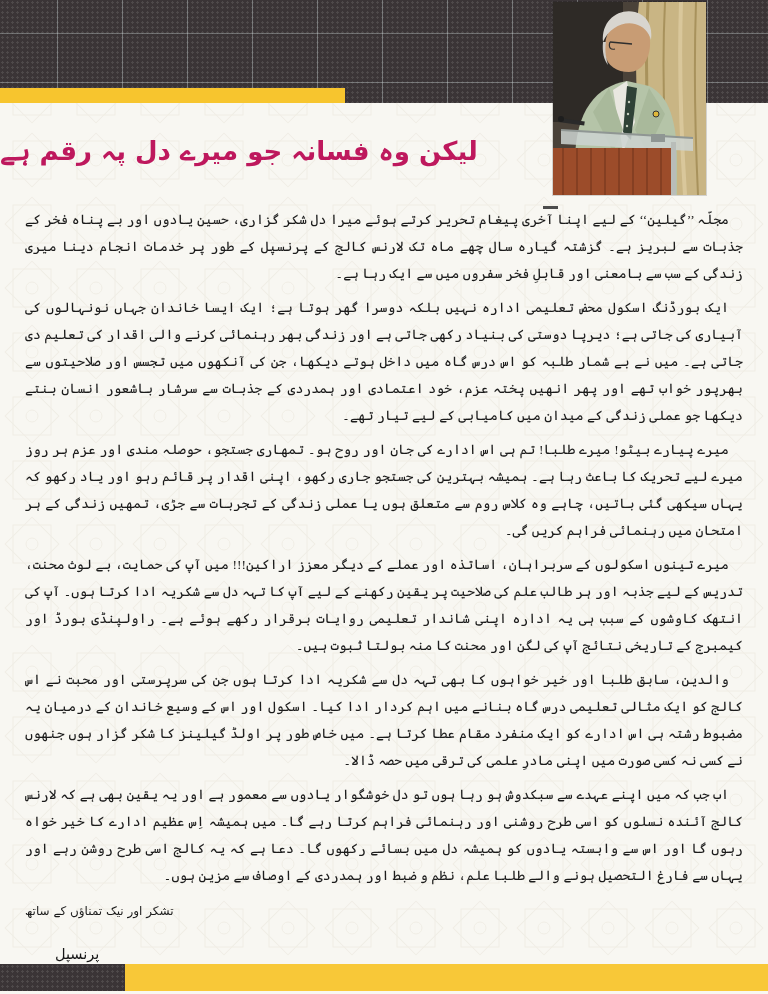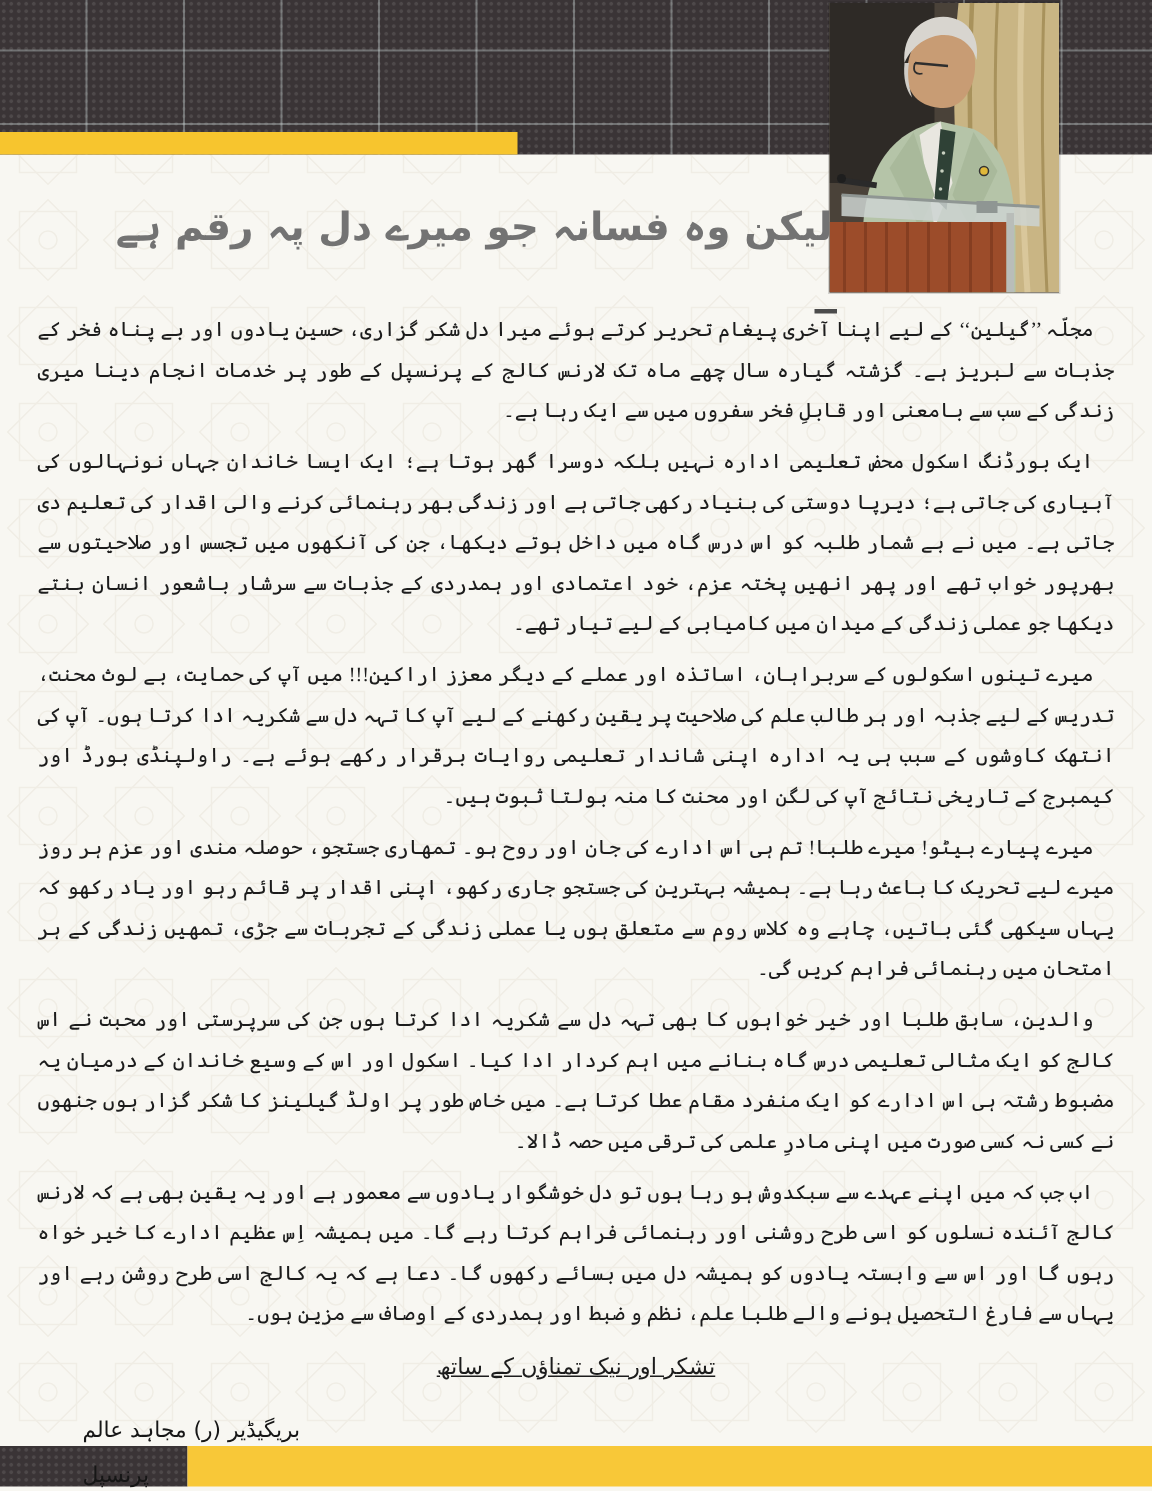--- a/index.html
+++ b/index.html
@@ -31,34 +31,34 @@
     box-shadow:0 0 0 1px rgba(0,0,0,.15);
     background:#4a4239;overflow:hidden;
   }
   .photo-dash{
     position:absolute;left:543px;top:206px;width:15px;height:3px;
     background:#4c4c4c;z-index:4;
   }
   
   .page-title{
     position:absolute;left:0;top:136px;width:555px;z-index:5;
-    text-align:right;direction:rtl;
-    font-size:26px;font-weight:bold;color:#737373;
+    text-align:left;direction:rtl;
+    font-size:26px;font-weight:bold;color:#be185d;
     font-family:"DejaVu Sans",sans-serif;
   }
   
   .letter-body{
     position:absolute;left:25px;top:206px;width:718px;z-index:5;
     direction:rtl;text-align:justify;color:#1c1c1c;
     font-size:13.5px;line-height:27px;
   }
   .letter-body p{margin:0 0 7px 0;text-indent:14px;font-family:Liberation Serif, serif;}
   .closing-line{
-    margin-top:9px;text-indent:0;text-align:center;
-    direction:rtl;font-size:15px;text-decoration:underline;
+    margin-top:9px;text-indent:0;text-align:left;
+    direction:rtl;font-size:12px;
   }
   .signature-block{
     margin-top:14px;direction:rtl;text-align:left;
     padding-left:30px;font-size:14.5px;line-height:30px;color:#161616;
   }
   .signature-block .sig-name{display:block;}
   .signature-block .sig-role{display:block;}
   
   .bottom-band{
     position:absolute;left:0;bottom:3px;width:768px;height:27px;z-index:2;
@@ -146,27 +146,26 @@
       <rect x="118" y="140" width="5" height="53" fill="#b9bdb9"></rect>
     </svg>
   </div>
   <div class="photo-dash"></div>
 
   <div class="page-title">لیکن وہ فسانہ جو میرے دل پہ رقم ہے</div>
 
   <div class="letter-body">
     <p>مجلّہ ’’گیلین‘‘ کے لیے اپنا آخری پیغام تحریر کرتے ہوئے میرا دل شکر گزاری، حسین یادوں اور بے پناہ فخر کے جذبات سے لبریز ہے۔ گزشتہ گیارہ سال چھے ماہ تک لارنس کالج کے پرنسپل کے طور پر خدمات انجام دینا میری زندگی کے سب سے بامعنی اور قابلِ فخر سفروں میں سے ایک رہا ہے۔</p>
     <p>ایک بورڈنگ اسکول محض تعلیمی ادارہ نہیں بلکہ دوسرا گھر ہوتا ہے؛ ایک ایسا خاندان جہاں نونہالوں کی آبیاری کی جاتی ہے؛ دیرپا دوستی کی بنیاد رکھی جاتی ہے اور زندگی بھر رہنمائی کرنے والی اقدار کی تعلیم دی جاتی ہے۔ میں نے بے شمار طلبہ کو اس درس گاہ میں داخل ہوتے دیکھا، جن کی آنکھوں میں تجسس اور صلاحیتوں سے بھرپور خواب تھے اور پھر انھیں پختہ عزم، خود اعتمادی اور ہمدردی کے جذبات سے سرشار باشعور انسان بنتے دیکھا جو عملی زندگی کے میدان میں کامیابی کے لیے تیار تھے۔</p>
+    <p>میرے پیارے بیٹو! میرے طلبا! تم ہی اس ادارے کی جان اور روح ہو۔ تمھاری جستجو، حوصلہ مندی اور عزم ہر روز میرے لیے تحریک کا باعث رہا ہے۔ ہمیشہ بہترین کی جستجو جاری رکھو، اپنی اقدار پر قائم رہو اور یاد رکھو کہ یہاں سیکھی گئی باتیں، چاہے وہ کلاس روم سے متعلق ہوں یا عملی زندگی کے تجربات سے جڑی، تمھیں زندگی کے ہر امتحان میں رہنمائی فراہم کریں گی۔</p>
     <p>میرے تینوں اسکولوں کے سربراہان، اساتذہ اور عملے کے دیگر معزز اراکین!!! میں آپ کی حمایت، بے لوث محنت، تدریس کے لیے جذبہ اور ہر طالب علم کی صلاحیت پر یقین رکھنے کے لیے آپ کا تہہ دل سے شکریہ ادا کرتا ہوں۔ آپ کی انتھک کاوشوں کے سبب ہی یہ ادارہ اپنی شاندار تعلیمی روایات برقرار رکھے ہوئے ہے۔ راولپنڈی بورڈ اور کیمبرج کے تاریخی نتائج آپ کی لگن اور محنت کا منہ بولتا ثبوت ہیں۔</p>
-    <p>میرے پیارے بیٹو! میرے طلبا! تم ہی اس ادارے کی جان اور روح ہو۔ تمھاری جستجو، حوصلہ مندی اور عزم ہر روز میرے لیے تحریک کا باعث رہا ہے۔ ہمیشہ بہترین کی جستجو جاری رکھو، اپنی اقدار پر قائم رہو اور یاد رکھو کہ یہاں سیکھی گئی باتیں، چاہے وہ کلاس روم سے متعلق ہوں یا عملی زندگی کے تجربات سے جڑی، تمھیں زندگی کے ہر امتحان میں رہنمائی فراہم کریں گی۔</p>
     <p>والدین، سابق طلبا اور خیر خواہوں کا بھی تہہ دل سے شکریہ ادا کرتا ہوں جن کی سرپرستی اور محبت نے اس کالج کو ایک مثالی تعلیمی درس گاہ بنانے میں اہم کردار ادا کیا۔ اسکول اور اس کے وسیع خاندان کے درمیان یہ مضبوط رشتہ ہی اس ادارے کو ایک منفرد مقام عطا کرتا ہے۔ میں خاص طور پر اولڈ گیلینز کا شکر گزار ہوں جنھوں نے کسی نہ کسی صورت میں اپنی مادرِ علمی کی ترقی میں حصہ ڈالا۔</p>
     <p>اب جب کہ میں اپنے عہدے سے سبکدوش ہو رہا ہوں تو دل خوشگوار یادوں سے معمور ہے اور یہ یقین بھی ہے کہ لارنس کالج آئندہ نسلوں کو اسی طرح روشنی اور رہنمائی فراہم کرتا رہے گا۔ میں ہمیشہ اِس عظیم ادارے کا خیر خواہ رہوں گا اور اس سے وابستہ یادوں کو ہمیشہ دل میں بسائے رکھوں گا۔ دعا ہے کہ یہ کالج اسی طرح روشن رہے اور یہاں سے فارغ التحصیل ہونے والے طلبا علم، نظم و ضبط اور ہمدردی کے اوصاف سے مزین ہوں۔</p>
     <div class="closing-line">تشکر اور نیک تمناؤں کے ساتھ</div>
     <div class="signature-block">
-      <span class="sig-name">بریگیڈیر (ر) مجاہد عالم</span>
       <span class="sig-role">پرنسپل</span>
     </div>
   </div>
 
   <div class="bottom-band">
     <div class="band-dark"></div>
     <div class="band-yellow"></div>
   </div>
 
 </div>

